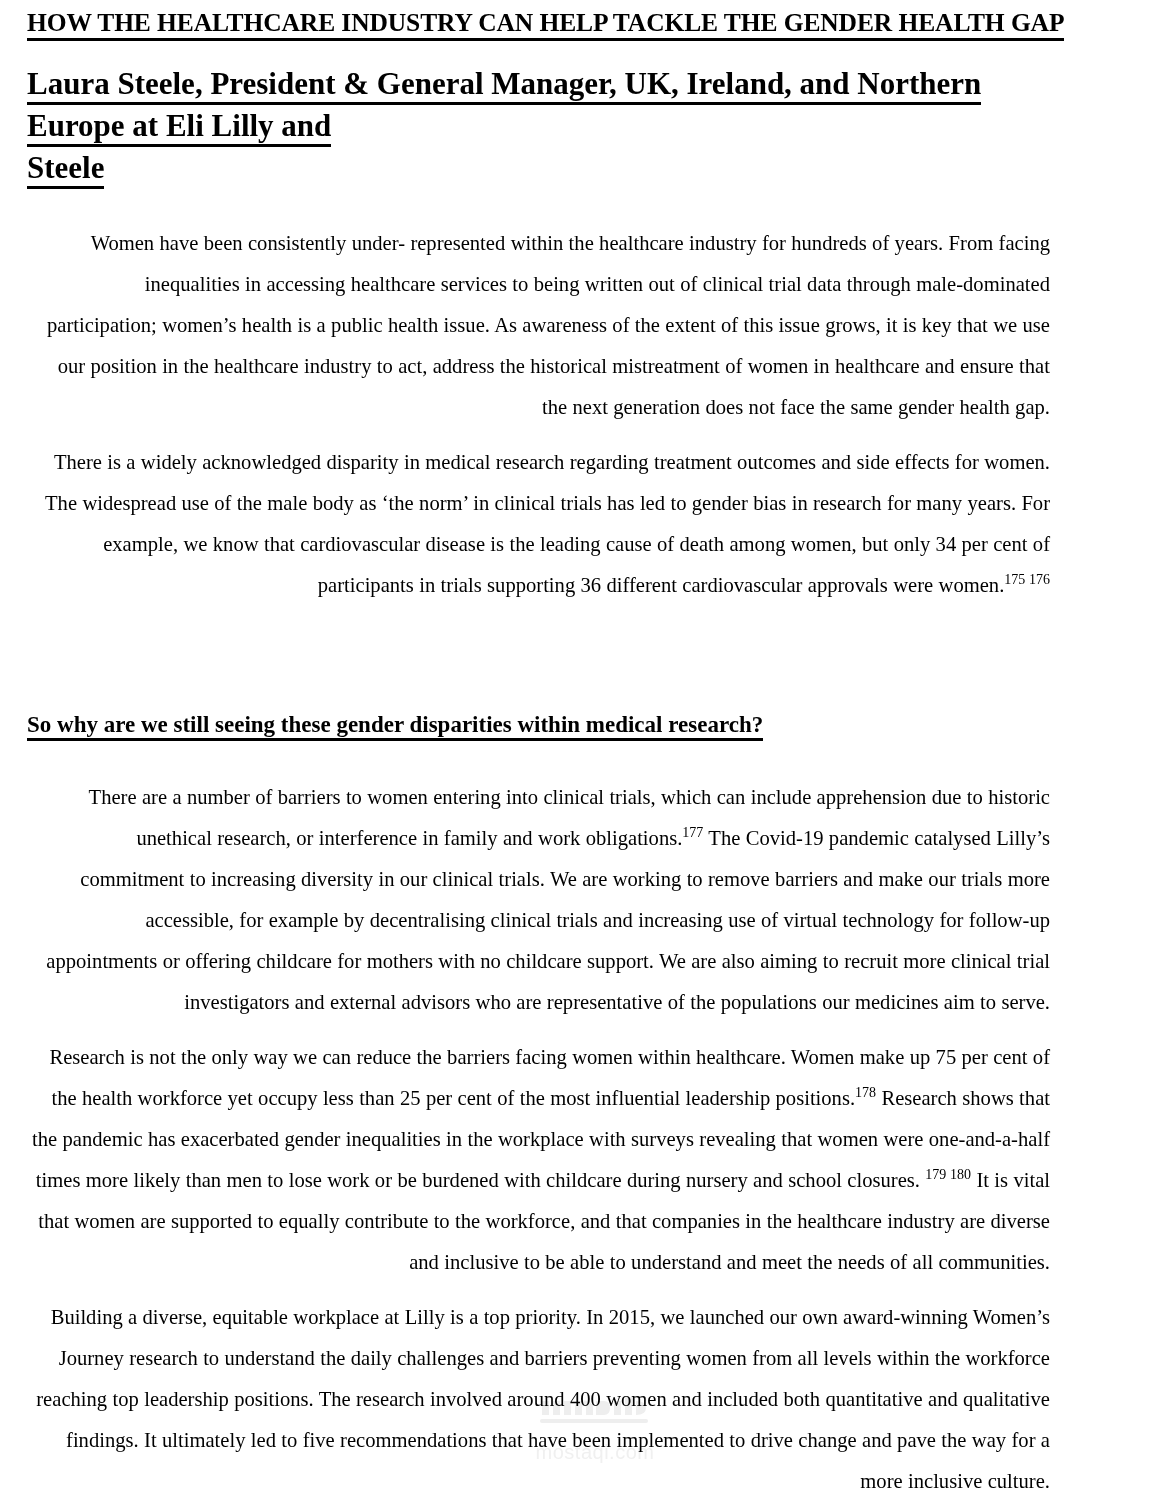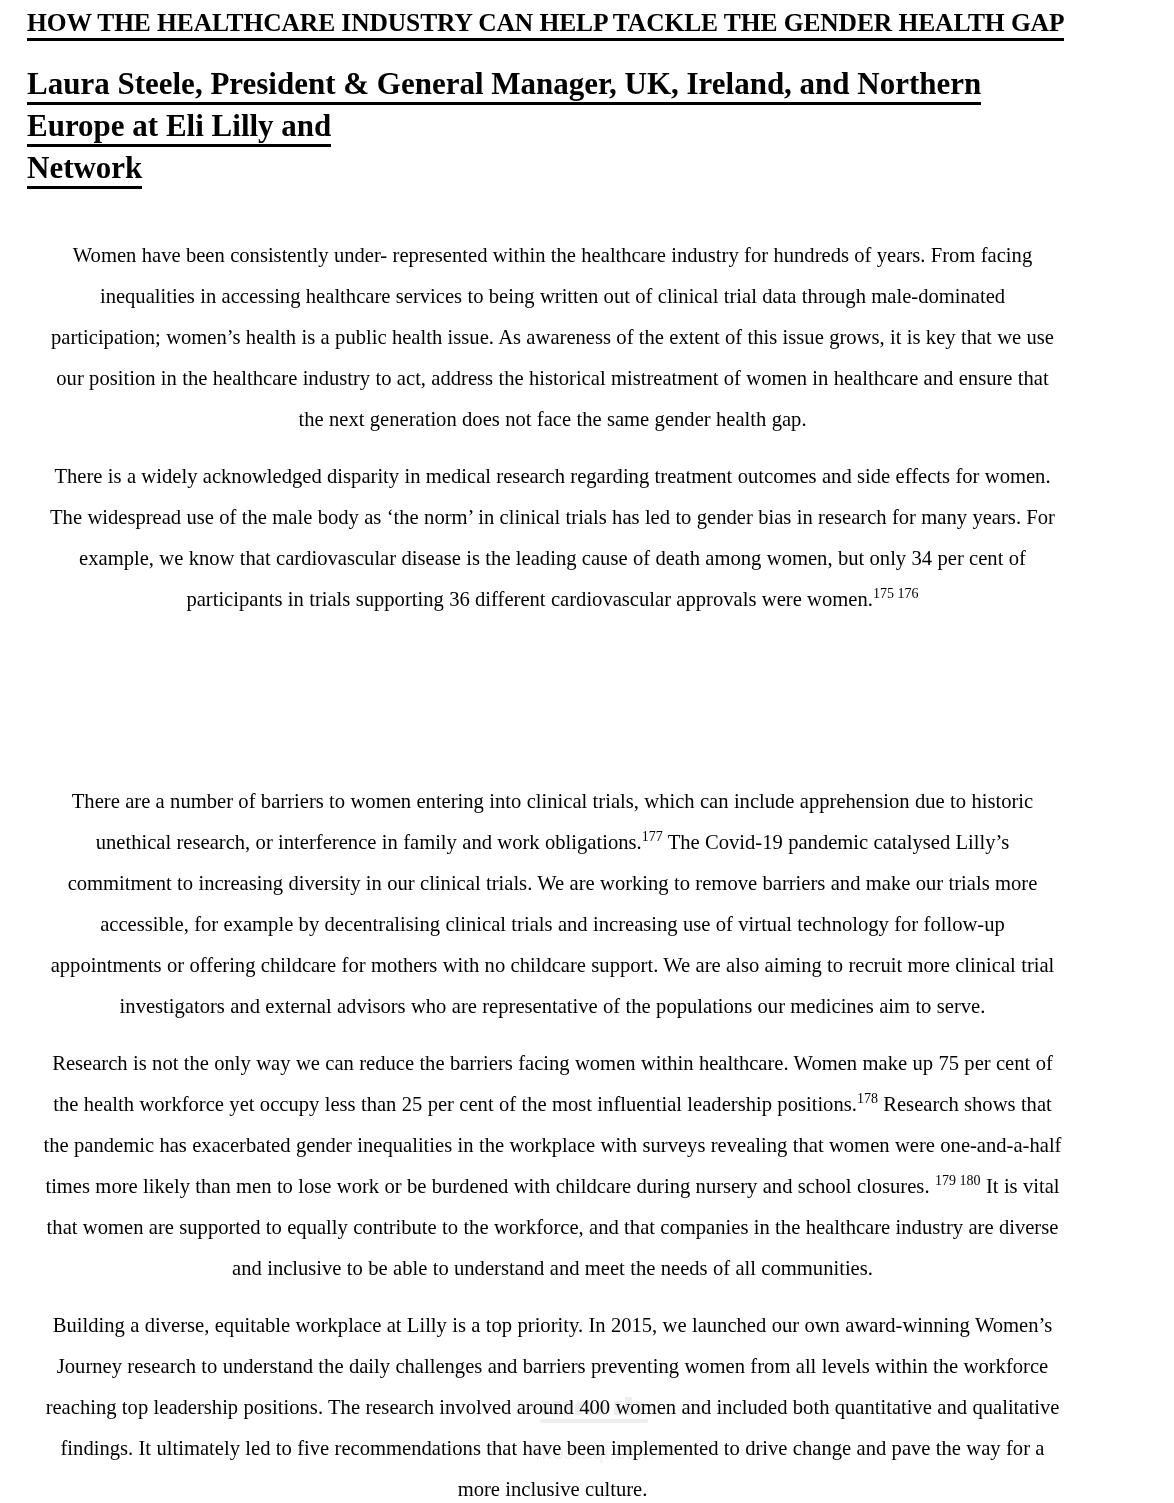--- a/index.html
+++ b/index.html
@@ -61,23 +61,23 @@
     line-height: 34px;
     margin: 0;
     padding: 0;
     white-space: nowrap;
   }
 
   
   .para {
     font-size: 20.6px;
     line-height: 41px;
-    margin: 16px;
+    margin: 4px;
     padding: 0;
-    text-align: center;
+    text-align: right;
     width: 1019px;
     word-spacing: 0.2px;
   }
 
   .para + .para { margin-top: 14px; }
 
   sup.fn {
     font-size: 14px;
     vertical-align: super;
     line-height: 0;
@@ -137,30 +137,31 @@
         </g>
       </svg>
     </span>
     <span class="wm-text">mostaqi.com</span>
   </div>
 
   <div class="content">
 
     <h1 class="doc-title"><span class="u">HOW THE HEALTHCARE INDUSTRY CAN HELP TACKLE THE GENDER HEALTH GAP</span></h1>
 
-    <h2 class="author-line"><span class="u">Laura Steele, President &amp; General Manager, UK, Ireland, and Northern Europe at Eli Lilly and</span><br><span class="u">Network</span></h2>
+    <h2 class="author-line"><span class="u">Laura Steele, President &amp; General Manager, UK, Ireland, and Northern Europe at Eli Lilly and</span><br><span class="u">Steele</span></h2>
 
     <div class="sp-after-intro"></div>
 
     <p class="para">Women have been consistently under- represented within the healthcare industry for hundreds of years. From facing inequalities in accessing healthcare services to being written out of clinical trial data through male-dominated participation; women’s health is a public health issue. As awareness of the extent of this issue grows, it is key that we use our position in the healthcare industry to act, address the historical mistreatment of women in healthcare and ensure that the next generation does not face the same gender health gap.</p>
 
     <p class="para"><span>There is a widely acknowledged disparity in medical research regarding treatment outcomes and side effects for women. The widespread use of the male body as ‘the norm’ in clinical trials has led to gender bias in research for many years. For example, we know that cardiovascular disease is the leading cause of death among women, but only 34 per cent of participants in trials supporting 36 different cardiovascular approvals were women.</span><sup class="fn">175 176</sup></p>
 
     <div class="sp-before-heading"></div>
 
+    <h3 class="section-heading"><span class="u">So why are we still seeing these gender disparities within medical research?</span></h3>
 
     <div class="sp-after-heading"></div>
 
     <p class="para"><span>There are a number of barriers to women entering into clinical trials, which can include apprehension due to historic unethical research, or interference in family and work obligations.</span><sup class="fn">177</sup> <span>The Covid-19 pandemic catalysed Lilly’s commitment to increasing diversity in our clinical trials. We are working to remove barriers and make our trials more accessible, for example by decentralising clinical trials and increasing use of virtual technology for follow-up appointments or offering childcare for mothers with no childcare support. We are also aiming to recruit more clinical trial investigators and external advisors who are representative of the populations our medicines aim to serve.</span></p>
 
     <p class="para"><span>Research is not the only way we can reduce the barriers facing women within healthcare. Women make up 75 per cent of the health workforce yet occupy less than 25 per cent of the most influential leadership positions.</span><sup class="fn">178</sup> <span>Research shows that the pandemic has exacerbated gender inequalities in the workplace with surveys revealing that women were one-and-a-half times more likely than men to lose work or be burdened with childcare during nursery and school closures.</span> <sup class="fn">179 180</sup> <span>It is vital that women are supported to equally contribute to the workforce, and that companies in the healthcare industry are diverse and inclusive to be able to understand and meet the needs of all communities.</span></p>
 
     <p class="para">Building a diverse, equitable workplace at Lilly is a top priority. In 2015, we launched our own award-winning Women’s Journey research to understand the daily challenges and barriers preventing women from all levels within the workforce reaching top leadership positions. The research involved around 400 women and included both quantitative and qualitative findings. It ultimately led to five recommendations that have been implemented to drive change and pave the way for a more inclusive culture.</p>
 
     <p class="para">We are now seeing results from our commitment to elevating women in the workplace. As of the end of 2020, women represented 46 per cent of our global management team, up from 38 per cent at the beginning of 2017. But there is still more to do. Having the right support systems in place helps to foster an open environment and that’s where employee-led initiatives, with leadership support, can make a real difference. For example, Lilly’s Gender Inclusion Network (GIN) has been designed to raise awareness of bias and stereotypes that impact all genders.</p>

